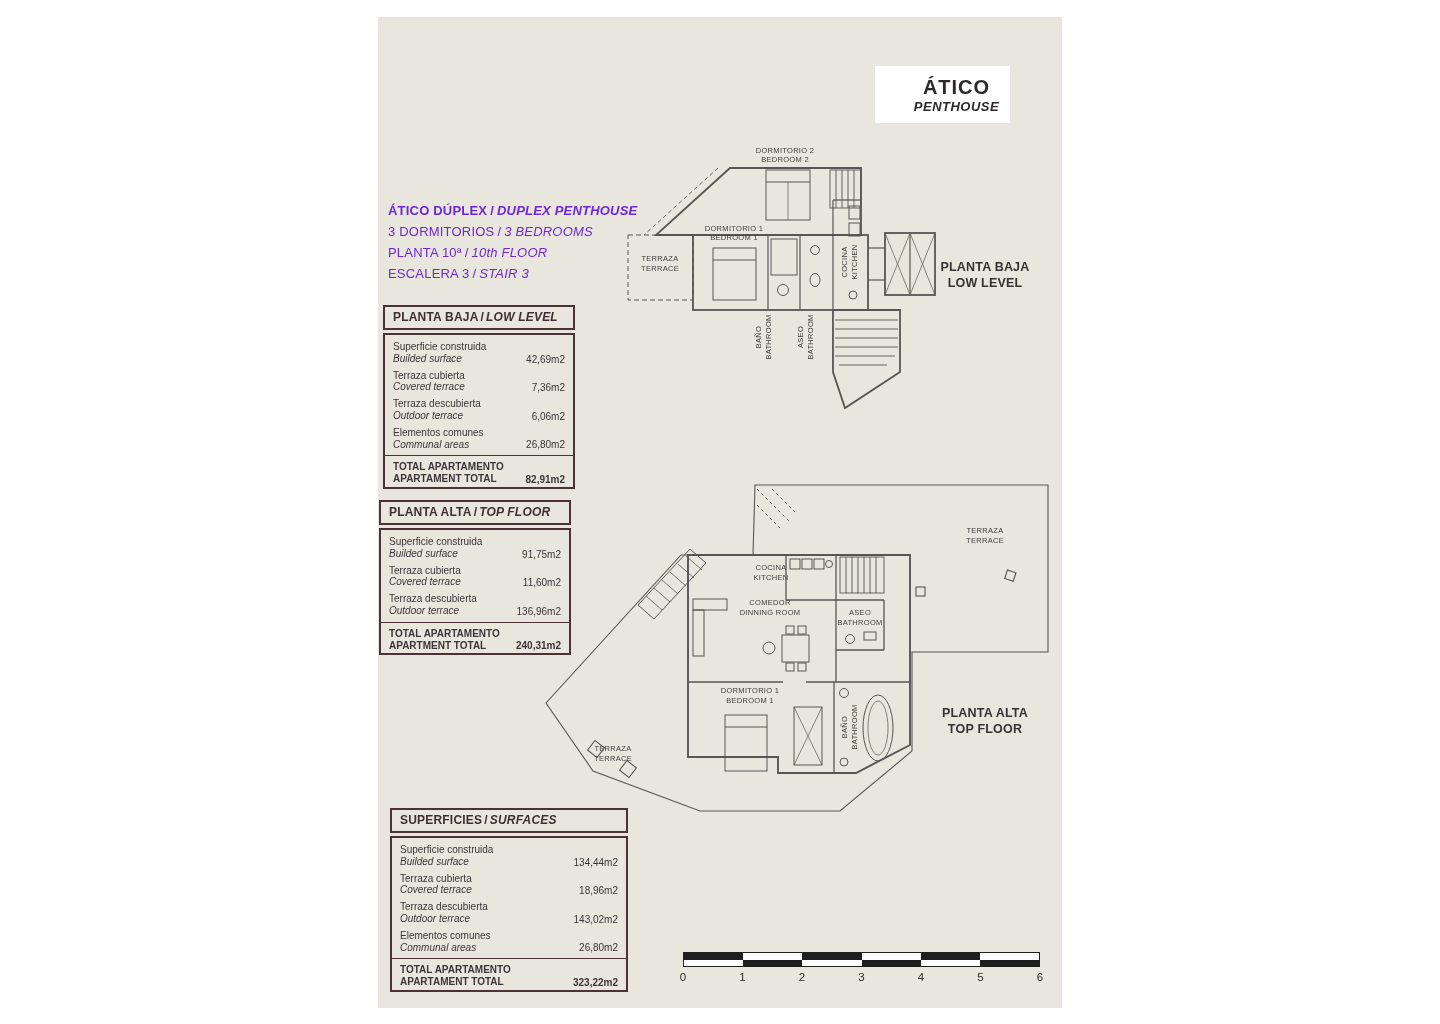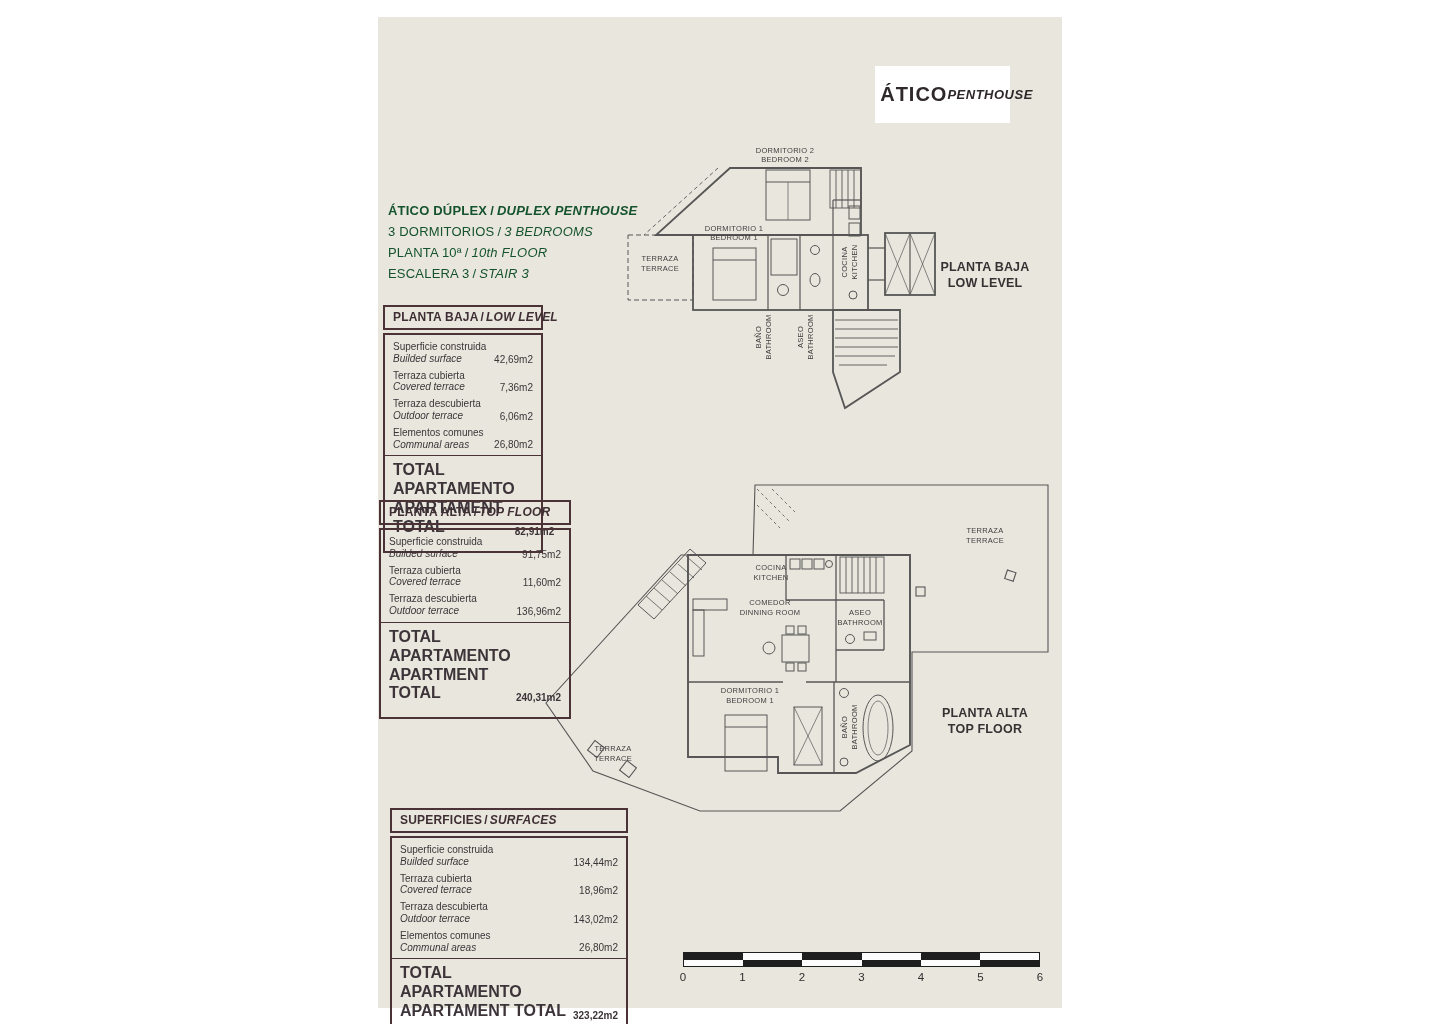--- a/index.html
+++ b/index.html
@@ -2,45 +2,45 @@
 <html><head>
 <meta charset="utf-8">
 <style>
   * { margin:0; padding:0; box-sizing:border-box; }
   html,body { width:1440px; height:1024px; background:#ffffff; font-family:"Liberation Sans", sans-serif; }
   .page { position:relative; width:1440px; height:1024px; background:#ffffff; overflow:hidden; }
   .doc { position:absolute; left:378px; top:17px; width:684px; height:991px; background:#e9e6dd; }
 
   
   .title-box { position:absolute; left:497px; top:49px; width:135px; height:57px; background:#ffffff;
-               display:flex; flex-direction:row; align-items:center; justify-content:center; color:#2f282b;padding-left:28px; }
+               display:flex; flex-direction:column; align-items:center; justify-content:center; color:#2f282b;padding-left:28px; }
   .title-box .t1 { font-size:20px; font-weight:bold; letter-spacing:1px; }
   .title-box .t2 { font-size:13px; font-weight:bold; font-style:italic; letter-spacing:0.5px; }
 
   
-  .info-block { position:absolute; left:10px; top:186px; width:240px; color:#14532d; }
+  .info-block { position:absolute; left:10px; top:186px; width:240px; color:#6d28d9; }
   .info-line { font-size:13px; margin-bottom:6px; letter-spacing:0.2px; white-space:nowrap; }
   .info-line.first { font-weight:bold; }
   .info-line .en { font-style:italic; }
   .info-line .sep { margin:0 3px; }
 
   
   .spec-table { position:absolute; color:#3c3439; }
   .spec-head { border:2px solid #4b3237; padding:3px 8px 4px; font-size:12px; font-weight:bold;
                color:#3f2f34; letter-spacing:0.2px; white-space:nowrap; }
   .spec-head .en { font-style:italic; }
   .spec-head .sep { margin:0 2px; }
-  .spec-body { border:2px solid #4b3237; margin-top:3px; padding:6px 8px 14px; }
+  .spec-body { border:2px solid #4b3237; margin-top:3px; padding:6px 8px 2px; }
   .spec-row { display:flex; justify-content:space-between; align-items:flex-end; margin-bottom:5px; }
   .spec-row .lbl { font-size:10px; line-height:1.18; }
   .spec-row .lbl .en { font-style:italic; }
   .spec-row .val { font-size:10px; padding-bottom:0px; white-space:nowrap; }
   .total-rule { border-top:1.4px solid #4b3237; margin:3px -8px 5px; }
   .spec-row.total { font-weight:bold; margin-bottom:0; }
-  .spec-row.total .lbl { font-size:16px; }
+  .spec-row.total .lbl { font-size:10px; }
 
   
   .plan { position:absolute; }
   .plan text { font-size:7.5px; fill:#3d3d3d; text-anchor:middle; letter-spacing:0.3px;
                font-family:"Liberation Sans", sans-serif; }
   .plan-caption { position:absolute; width:100px; text-align:center; font-size:12.5px; font-weight:bold;
                   color:#383134; line-height:1.3; letter-spacing:0.2px; }
 
   
   .scalebar { position:absolute; }
@@ -231,21 +231,21 @@
         <text x="75" y="276">TERRAZA</text>
         <text x="75" y="286">TERRACE</text>
       </g>
     </svg>
 
     <div class="plan-caption" style="left:557px; top:688px;">
       <div>PLANTA ALTA</div>
       <div>TOP FLOOR</div>
     </div>
 
-    <div class="spec-table" style="left:5px; top:288px; width:160px;">
+    <div class="spec-table" style="left:5px; top:288px; width:192px;">
       <div class="spec-head">
         <span class="es">PLANTA BAJA</span><span class="sep">/</span><span class="en">LOW LEVEL</span>
       </div>
       <div class="spec-body">
         <div class="spec-row">
           <div class="lbl">
               <div class="es">Superficie construida</div>
               <div class="en">Builded surface</div>
             </div>
           <div class="val">42,69m2</div>

